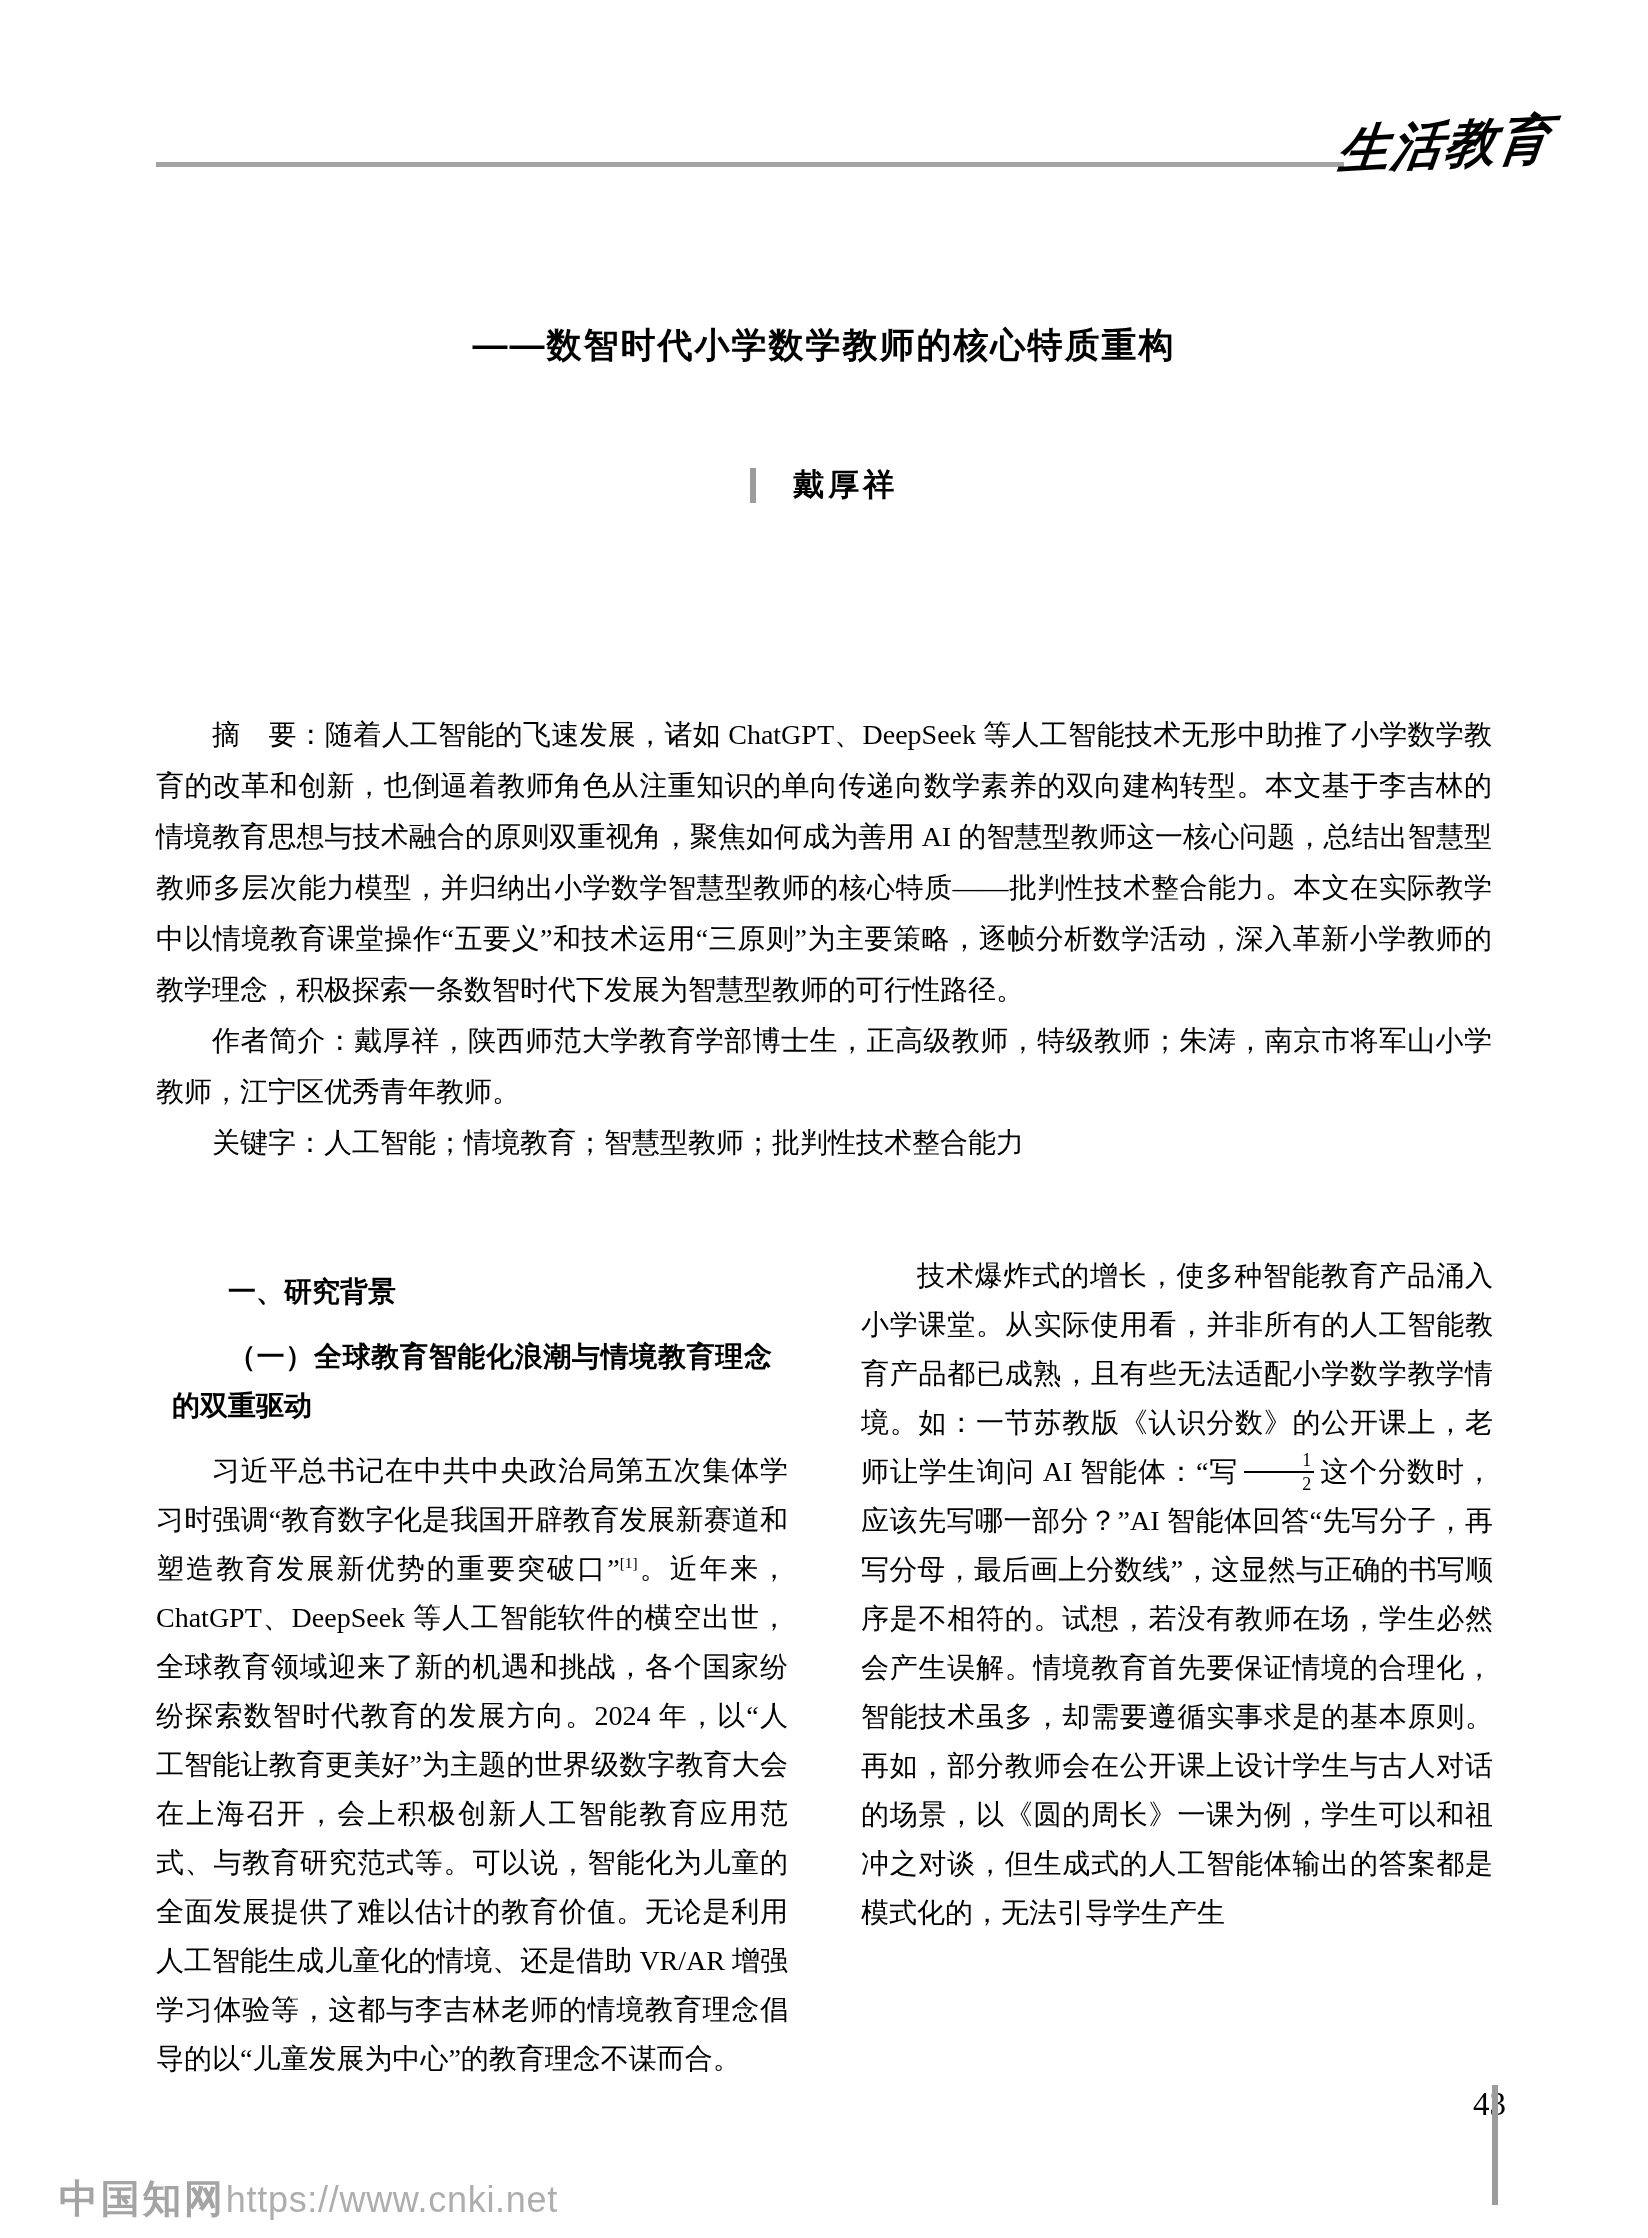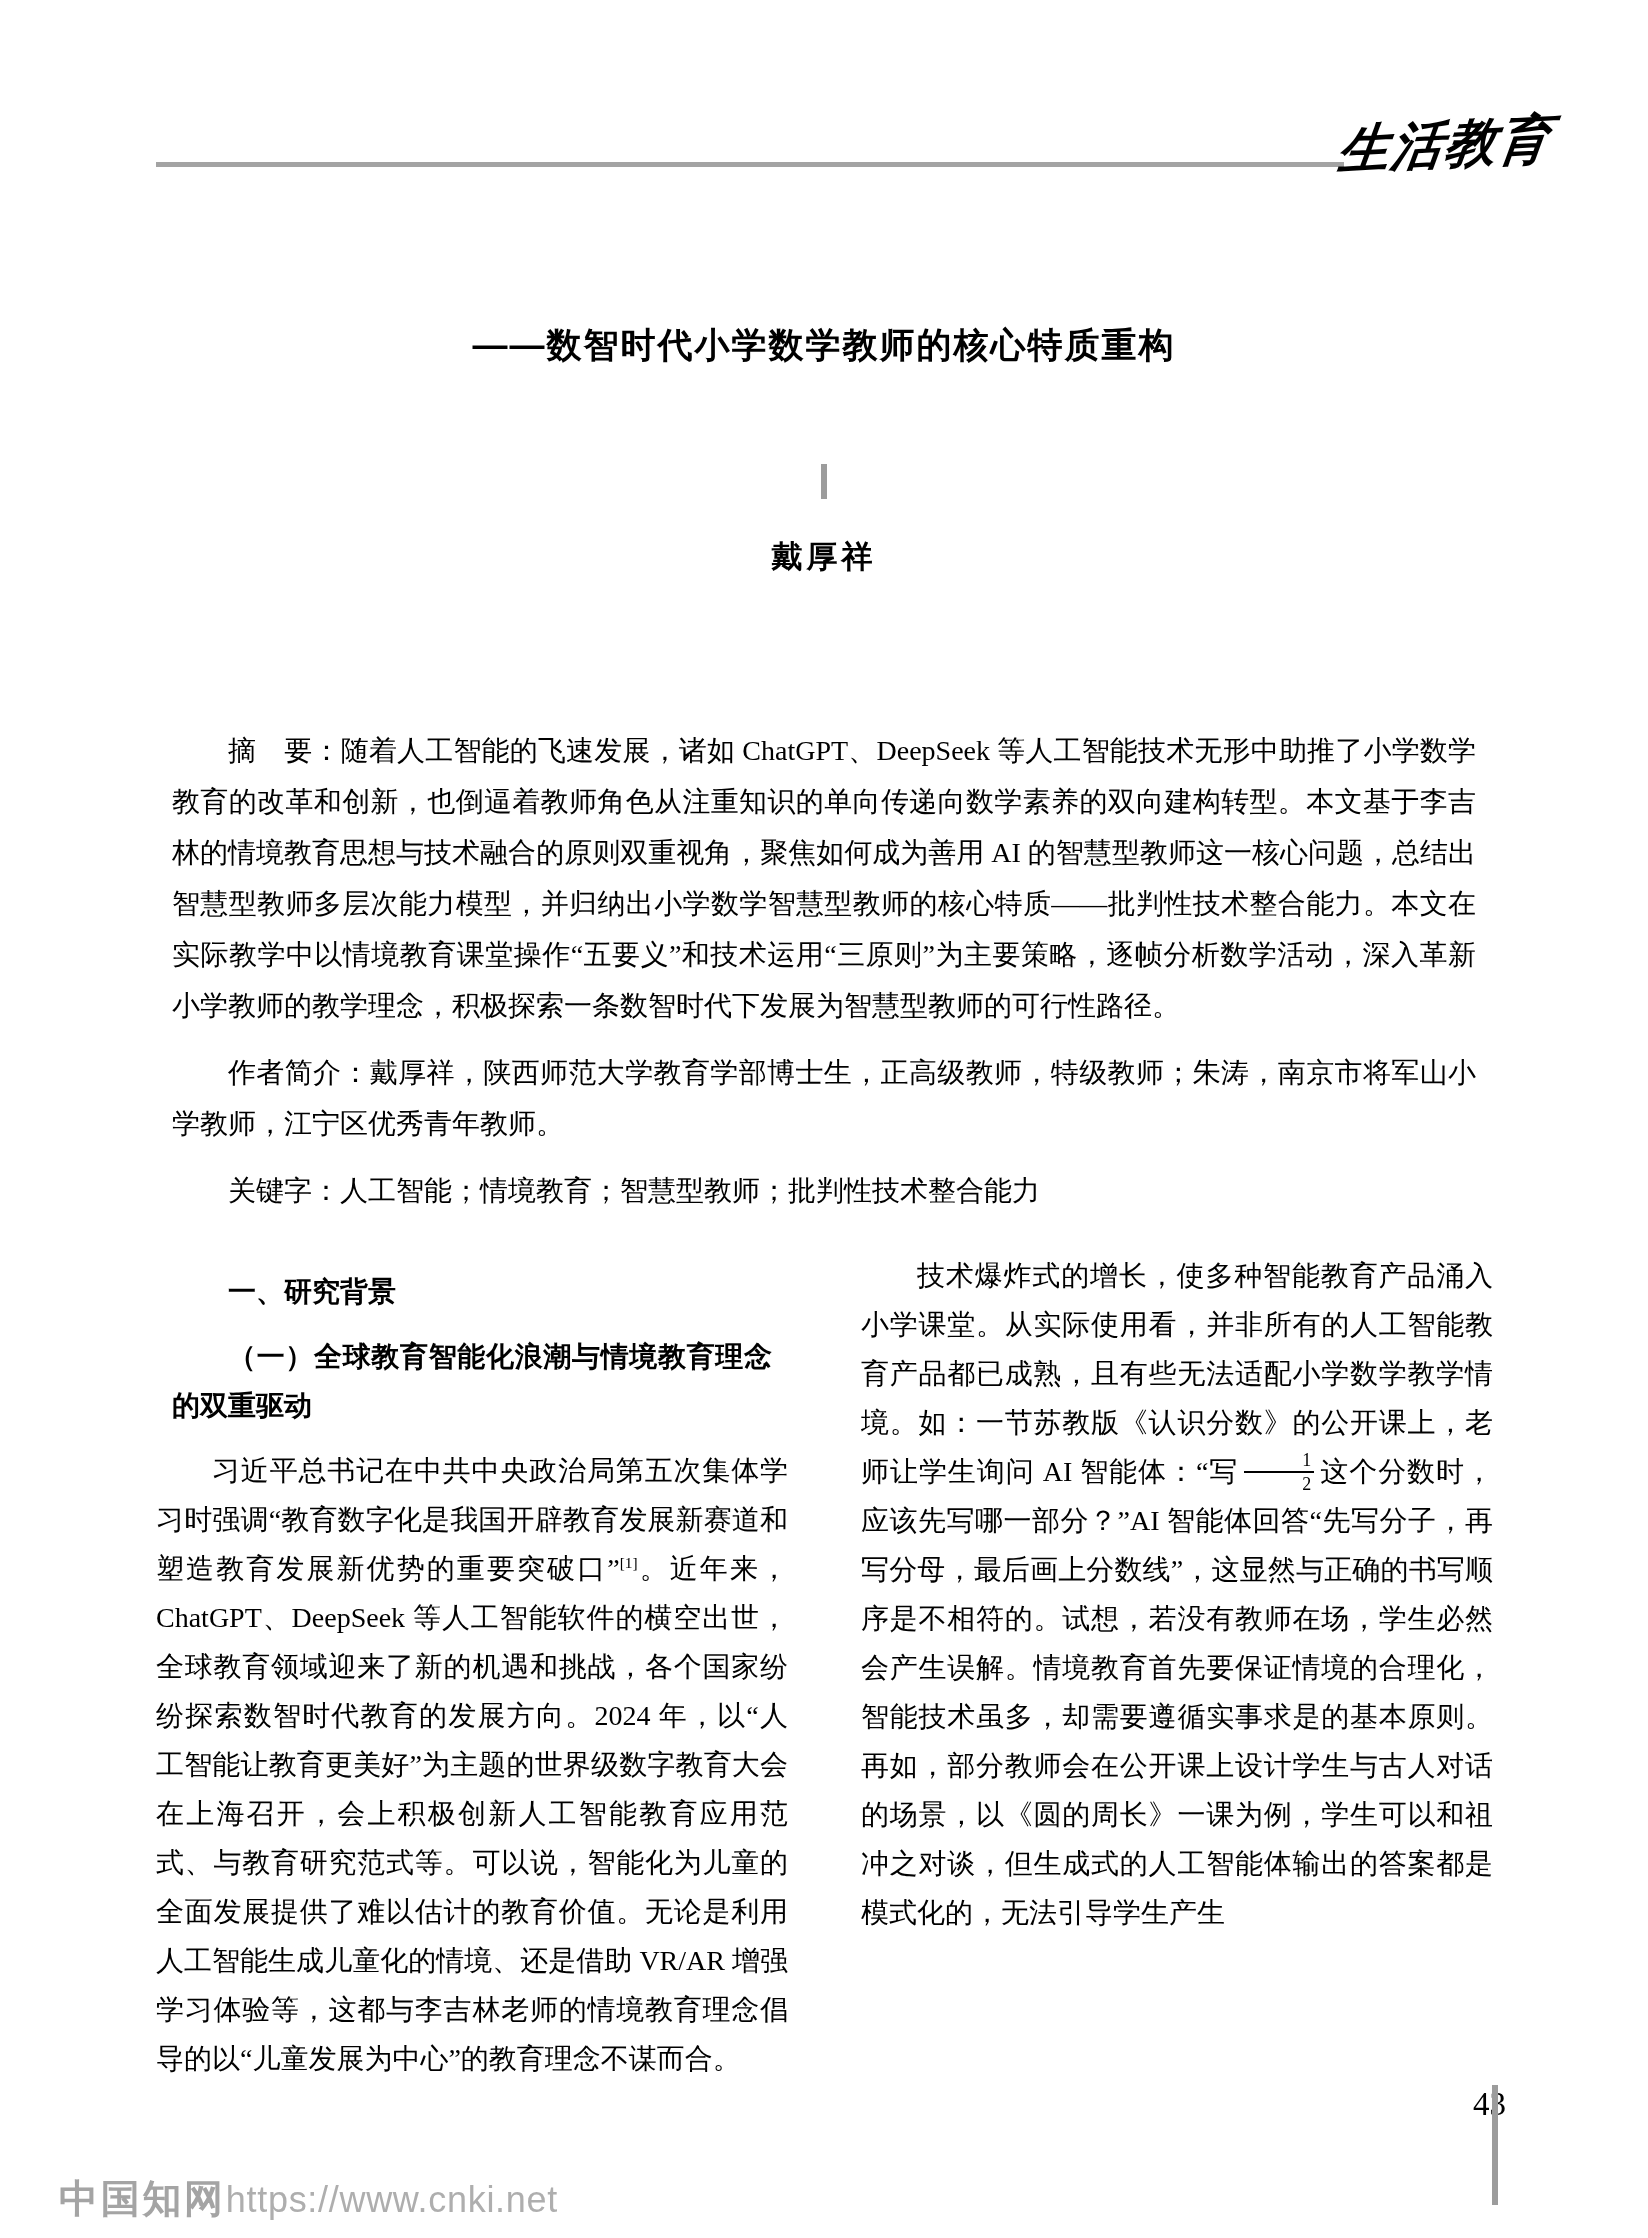--- a/index.html
+++ b/index.html
@@ -15,28 +15,28 @@
   
   .title{position:absolute;left:0;top:205px;width:100%;text-align:center;
          font-family:"Liberation Sans","DejaVu Sans",sans-serif;font-weight:900;
          font-size:60px;letter-spacing:2.7px;white-space:nowrap;}
   .subtitle{position:absolute;left:0;top:322px;width:100%;text-align:center;
             font-family:"Liberation Sans","DejaVu Sans",sans-serif;font-weight:700;
             font-size:35px;letter-spacing:2px;white-space:nowrap;}
 
   
   .author-row{position:absolute;left:0;top:464px;width:100%;display:flex;
-              justify-content:center;align-items:center;gap:37px;flex-direction:column;}
+              justify-content:center;align-items:center;gap:37px;}
   .author-bar{width:6.6px;height:35px;background:#9c9c9c;}
   .author-name{font-size:31px;font-weight:700;letter-spacing:4px;}
 
   
   .abstract{position:absolute;left:156px;top:709px;width:1336px;
             font-size:28px;line-height:51px;text-align:justify;}
-  .abstract p{margin:16px;text-indent:2em;}
+  .abstract p{margin:0;text-indent:2em;}
 
   
   .col{position:absolute;top:1251px;width:632px;font-size:28px;line-height:49px;text-align:justify;}
   .col-left{left:156px;}
   .col-right{left:861px;}
   .col h2,.col h3{margin:16px;font-size:28px;line-height:49px;font-weight:700;text-indent:2em;}
   .col p{margin:0;text-indent:2em;}
 
   sup.ref{font-size:0.55em;vertical-align:super;line-height:0;}
 

